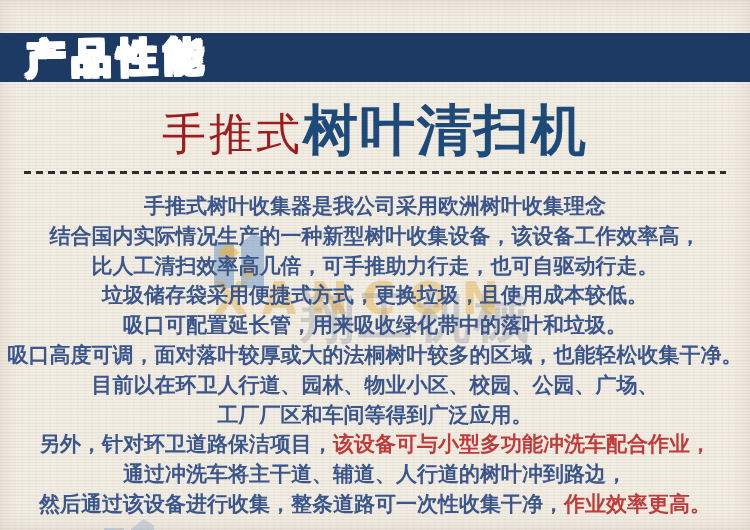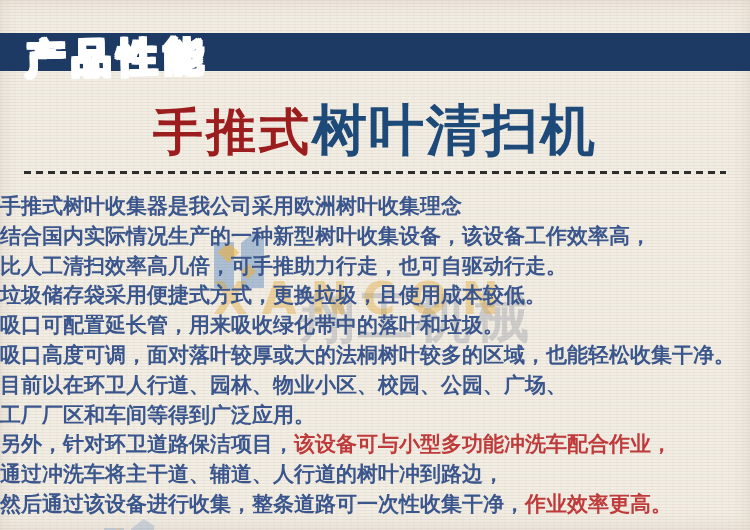--- a/index.html
+++ b/index.html
@@ -20,21 +20,21 @@
         rgba(220,208,198,0.10) 0px, rgba(220,208,198,0.10) 2px,
         rgba(255,255,255,0.0) 2px, rgba(255,255,255,0.0) 7px);
     box-shadow: inset 0 0 18px rgba(180,150,140,0.25);
     font-family: "DejaVu Sans", sans-serif;
   }
 
   
   .banner {
     position: absolute;
     top: 33px; left: 0; right: 0;
-    height: 38px;
+    height: 49px;
     background: #1d3a64;
   }
   .banner-text {
     position: absolute;
     left: 26px; top: 1px;
     font-size: 39px;
     line-height: 47px;
     font-weight: bold;
     letter-spacing: 7px;
     color: #1d3a64;
@@ -46,22 +46,22 @@
   }
 
   
   .title {
     position: absolute;
     top: 94px; left: 0; right: 0;
     text-align: center;
     white-space: nowrap;
   }
   .title-red {
-    font-size: 50px;
-    font-weight: bold;
+    font-size: 44px;
+    font-weight: normal;
     color: #9c1d1d;
     letter-spacing: 3px;
   }
   .title-navy {
     font-size: 55px;
     font-weight: bold;
     color: #1e4a7a;
     letter-spacing: 2px;
   }
 
@@ -72,21 +72,21 @@
     height: 3px;
     background: repeating-linear-gradient(90deg,
       #2d2d2d 0px, #2d2d2d 7px,
       rgba(0,0,0,0) 7px, rgba(0,0,0,0) 12px);
   }
 
   
   .body-text {
     position: absolute;
     top: 192px; left: 0; right: 0;
-    text-align: left;
+    text-align: center;
     z-index: 3;
   }
   .body-line {
     line-height: 29.8px;
     font-size: 21px;
     font-weight: 600;
     white-space: nowrap;
   }
   .seg-navy { color: #3a568c; }
   .seg-red  { color: #bf3a3a; }

